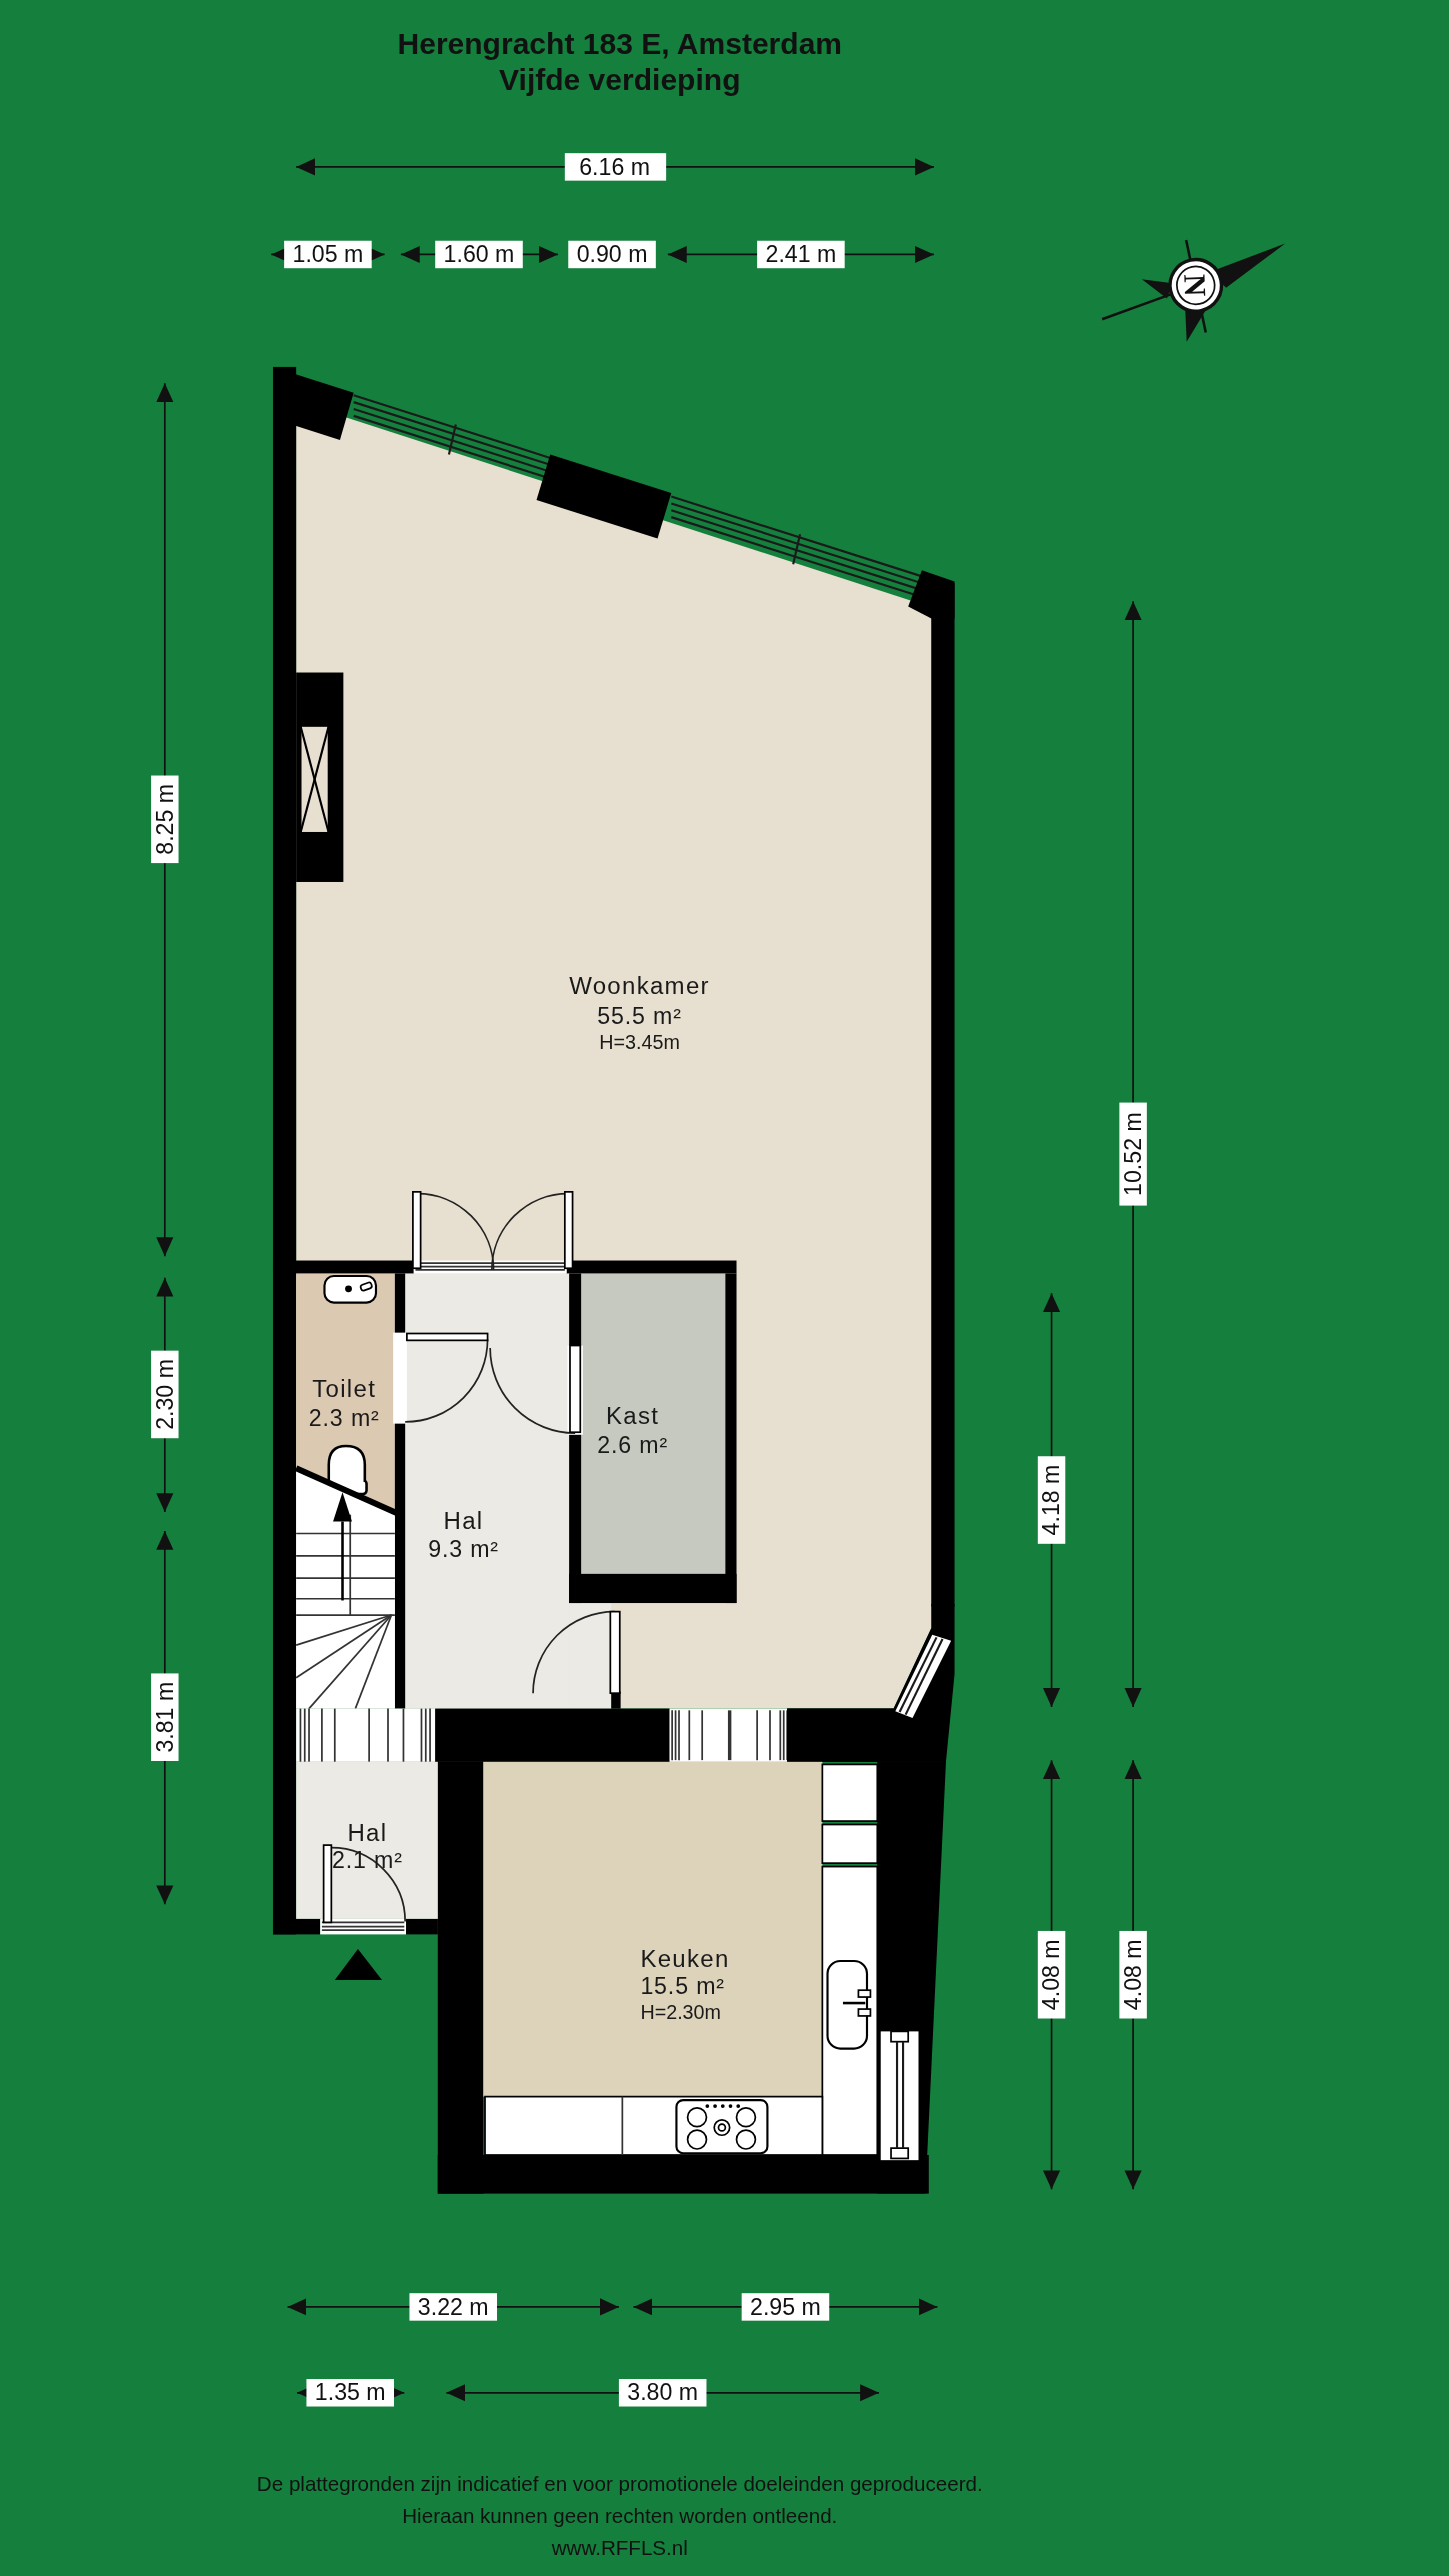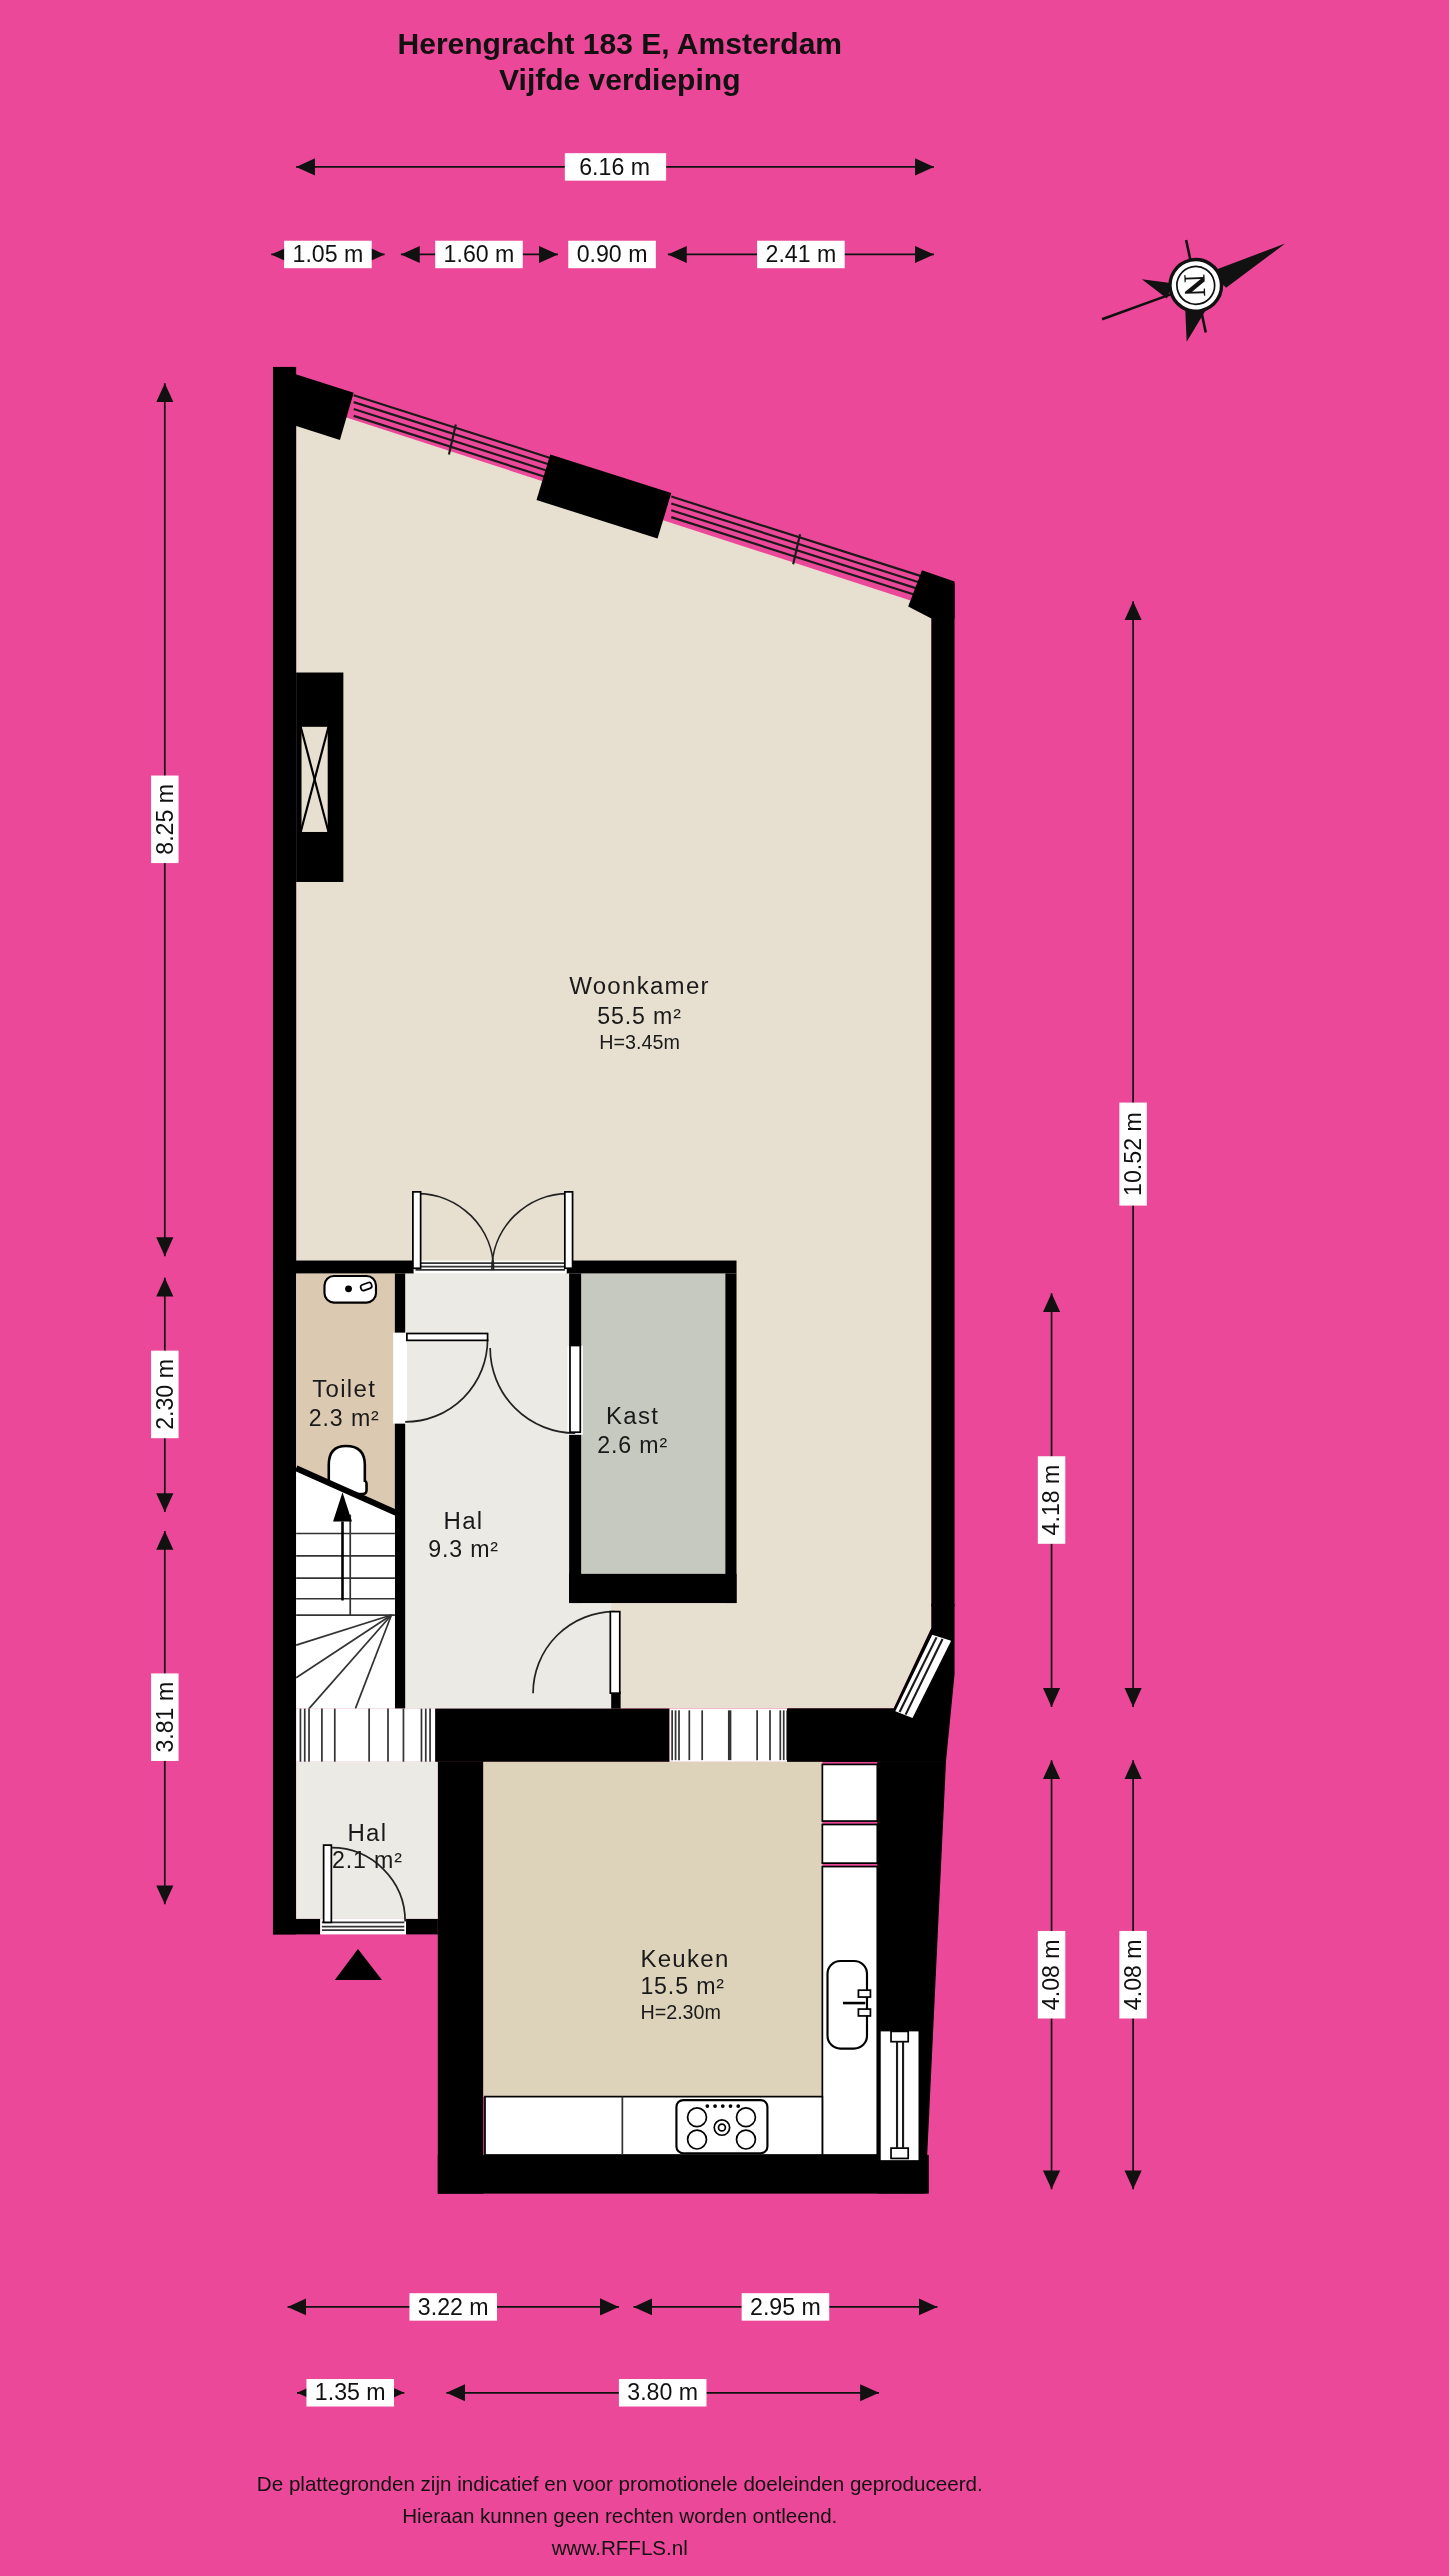--- a/index.html
+++ b/index.html
@@ -1,16 +1,16 @@
 <!DOCTYPE html>
 <html style="font-size:13.7px"><head>
 <meta charset="utf-8">
 <style>
   html,body{margin:0;padding:0;background:#fff;}
-  .stage{position:relative;width:1449px;height:2576px;background:#ec4899;overflow:hidden;}
+  .stage{position:relative;width:1449px;height:2576px;background:#15803d;overflow:hidden;}
   svg{position:absolute;inset:0;}
   .wall{fill:#000000;stroke:none;}
   .floor-woon{fill:#e7dfcf;}
   .floor-keuken{fill:#ddd2ba;}
   .floor-toilet{fill:#dcc9b2;}
   .floor-hal{fill:#eceae4;}
   .floor-kast{fill:#c6c9bf;}
   .winline{stroke:#1a1a1a;stroke-width:2.5;fill:none;}
   .thin{stroke:#333333;stroke-width:2;fill:none;}
   .arc{stroke:#222222;stroke-width:2;fill:none;}

